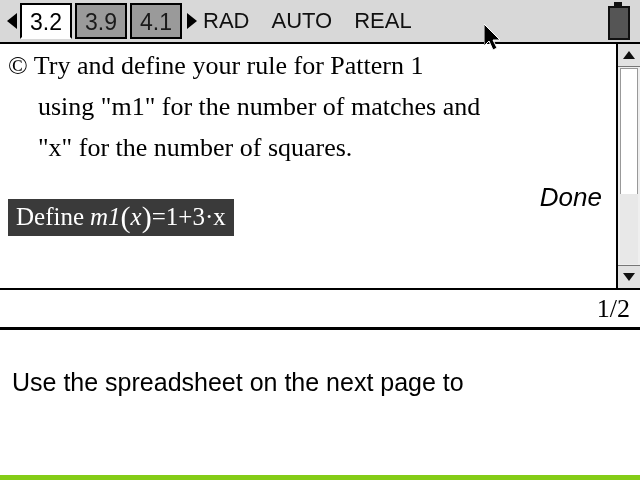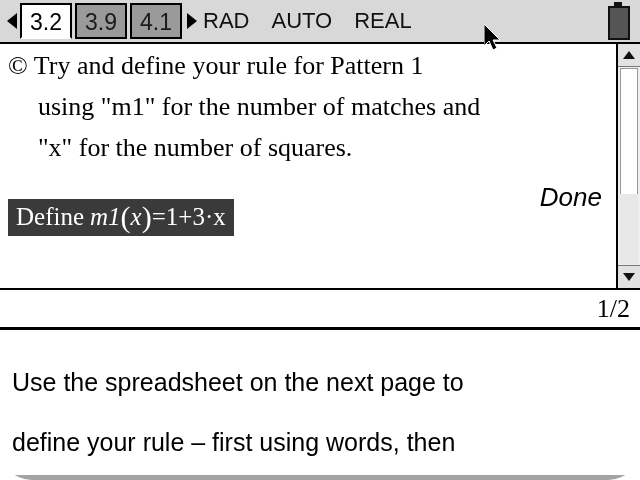--- a/index.html
+++ b/index.html
@@ -12,22 +12,21 @@
     height: 480px;
     font-family: "Liberation Sans", sans-serif;
     overflow: hidden;
   }
 
   .screen {
     position: relative;
     width: 640px;
     height: 480px;
     box-sizing: border-box;
-    background: #a3a3a3;
-    border-radius: 32px;
+    background: #84cc16;
   }
 
   
   .statusbar {
     position: relative;
     height: 44px;
     background: #d8d8d8;
     border-bottom: 2px solid #000000;
     display: flex;
     align-items: center;
@@ -353,16 +352,15 @@
         </div>
     </div>
   </div>
 
   <div class="pagebar">
     <span class="page-indicator">1/2</span>
   </div>
 
   <div class="notes">
     <div class="note-line">Use the spreadsheet on the next page to</div>
-    <div class="note-line">define your rule – first using words, then</div>
   </div>
 
 </div>
 
 </body></html>

